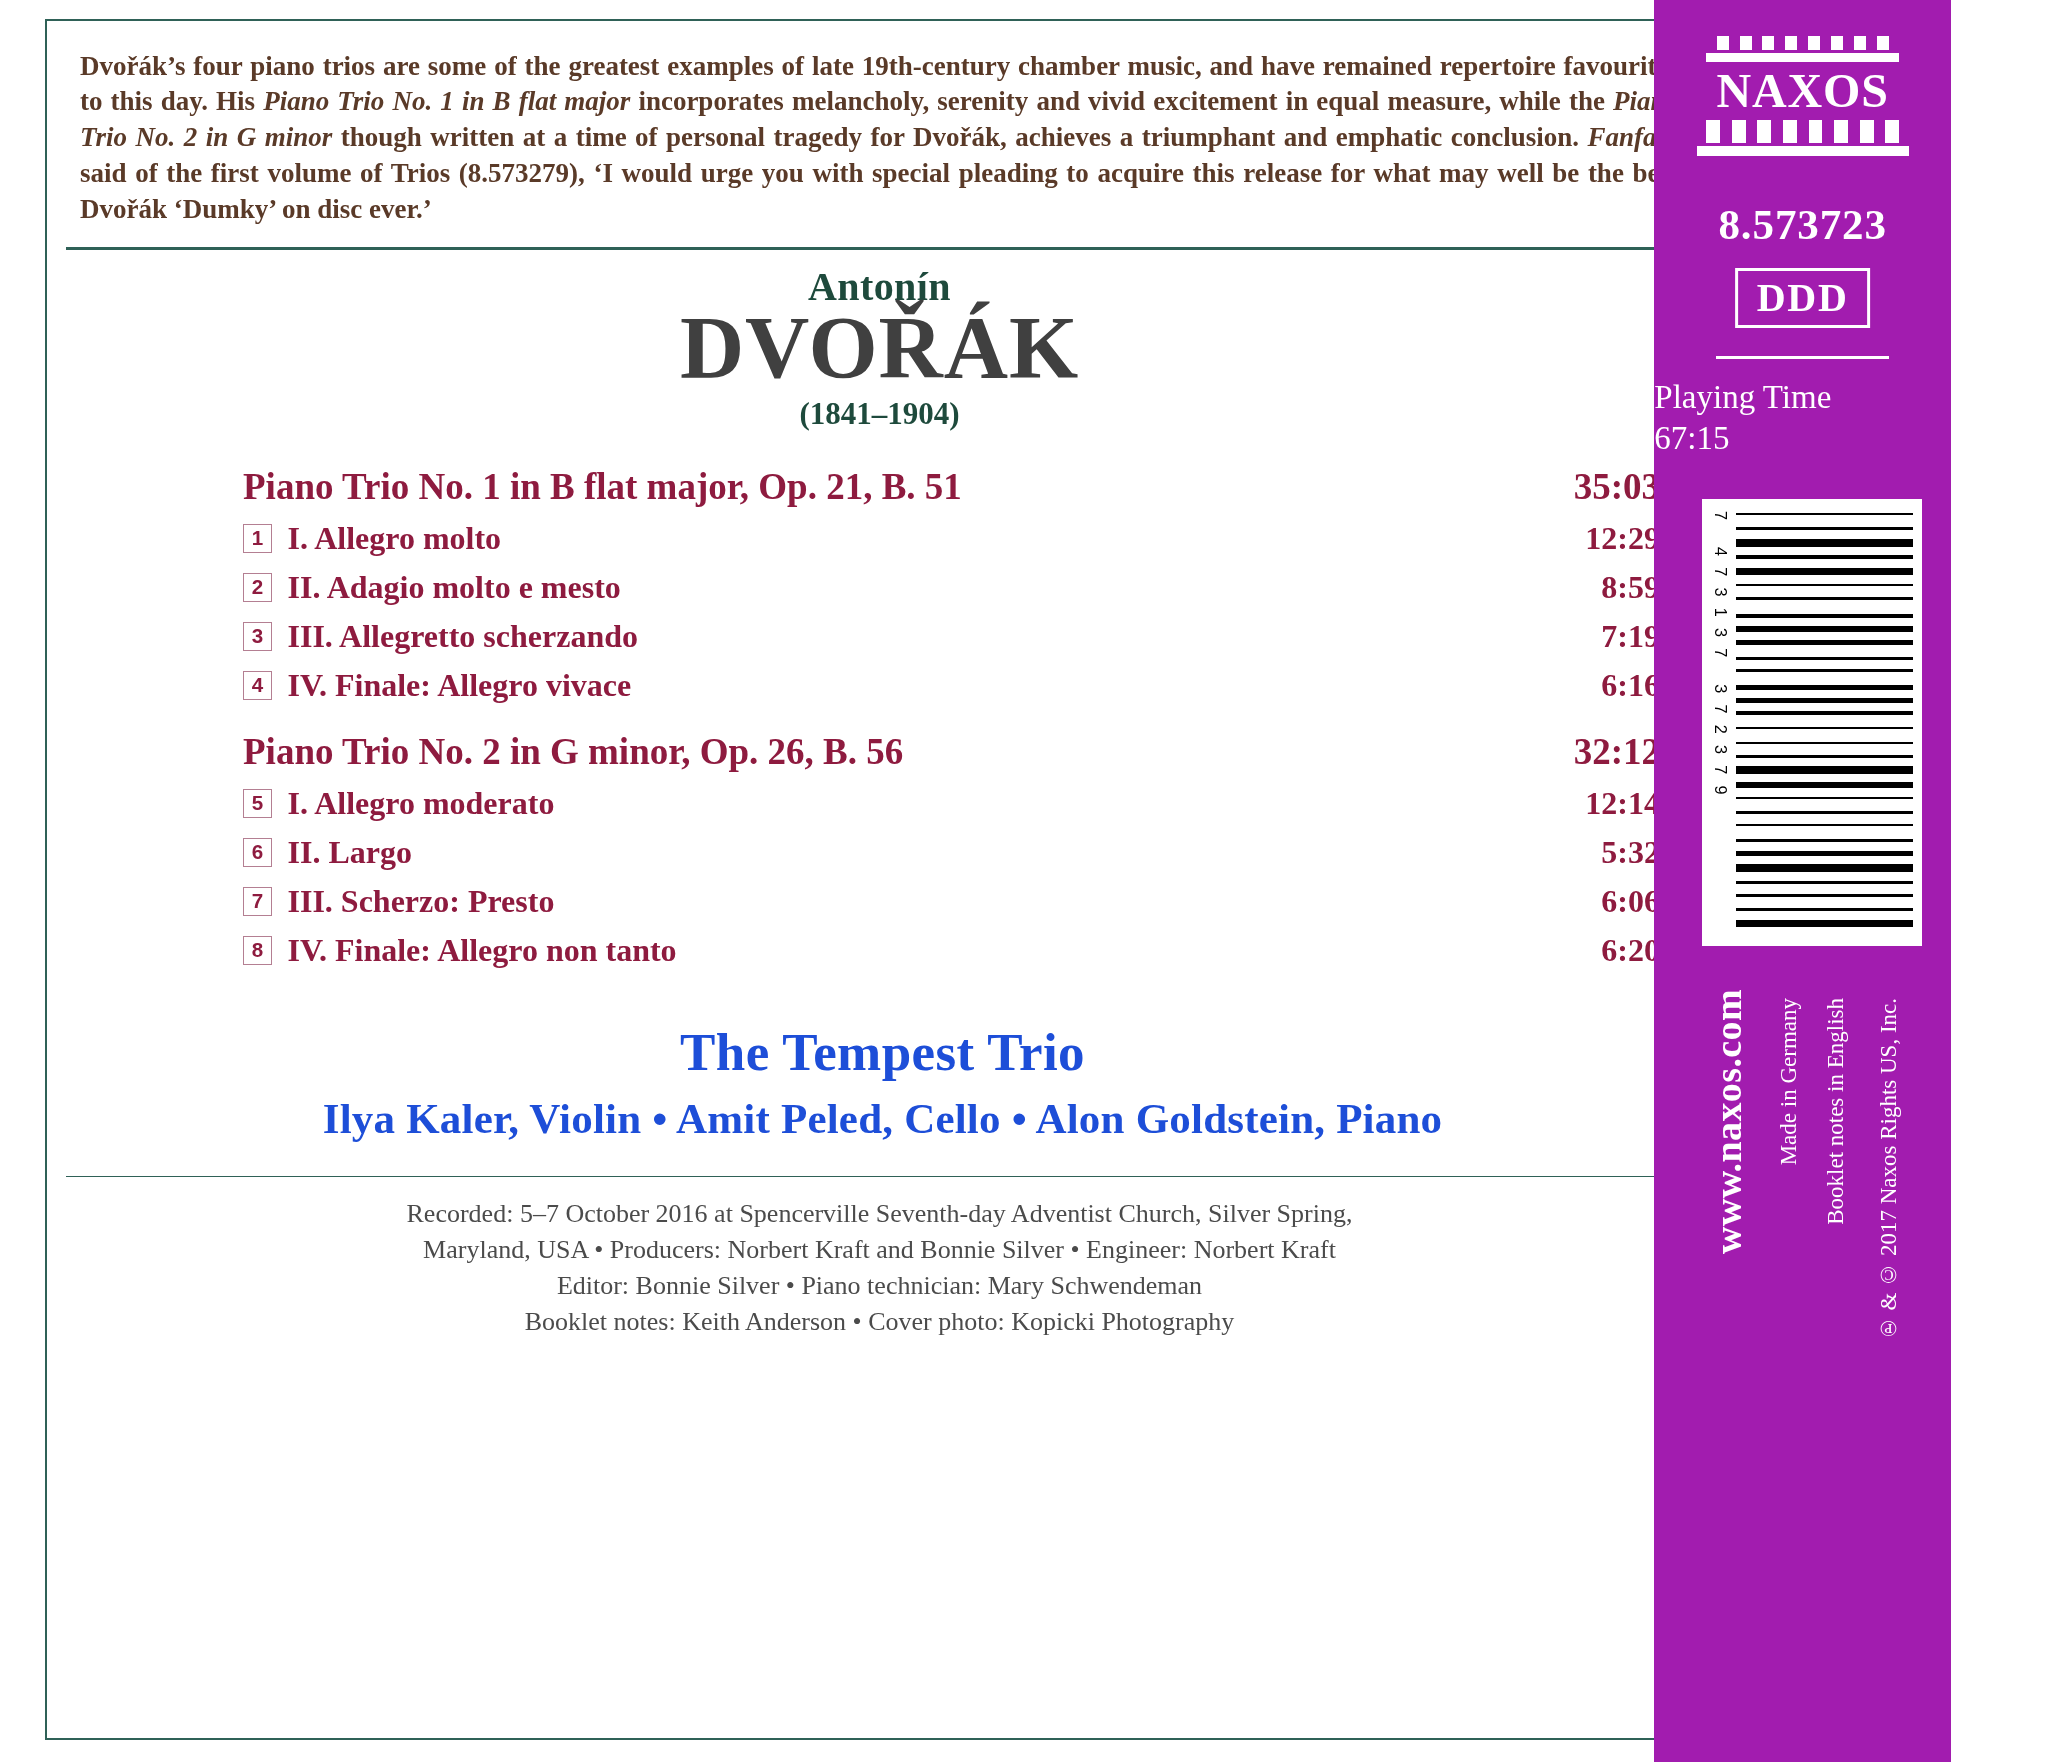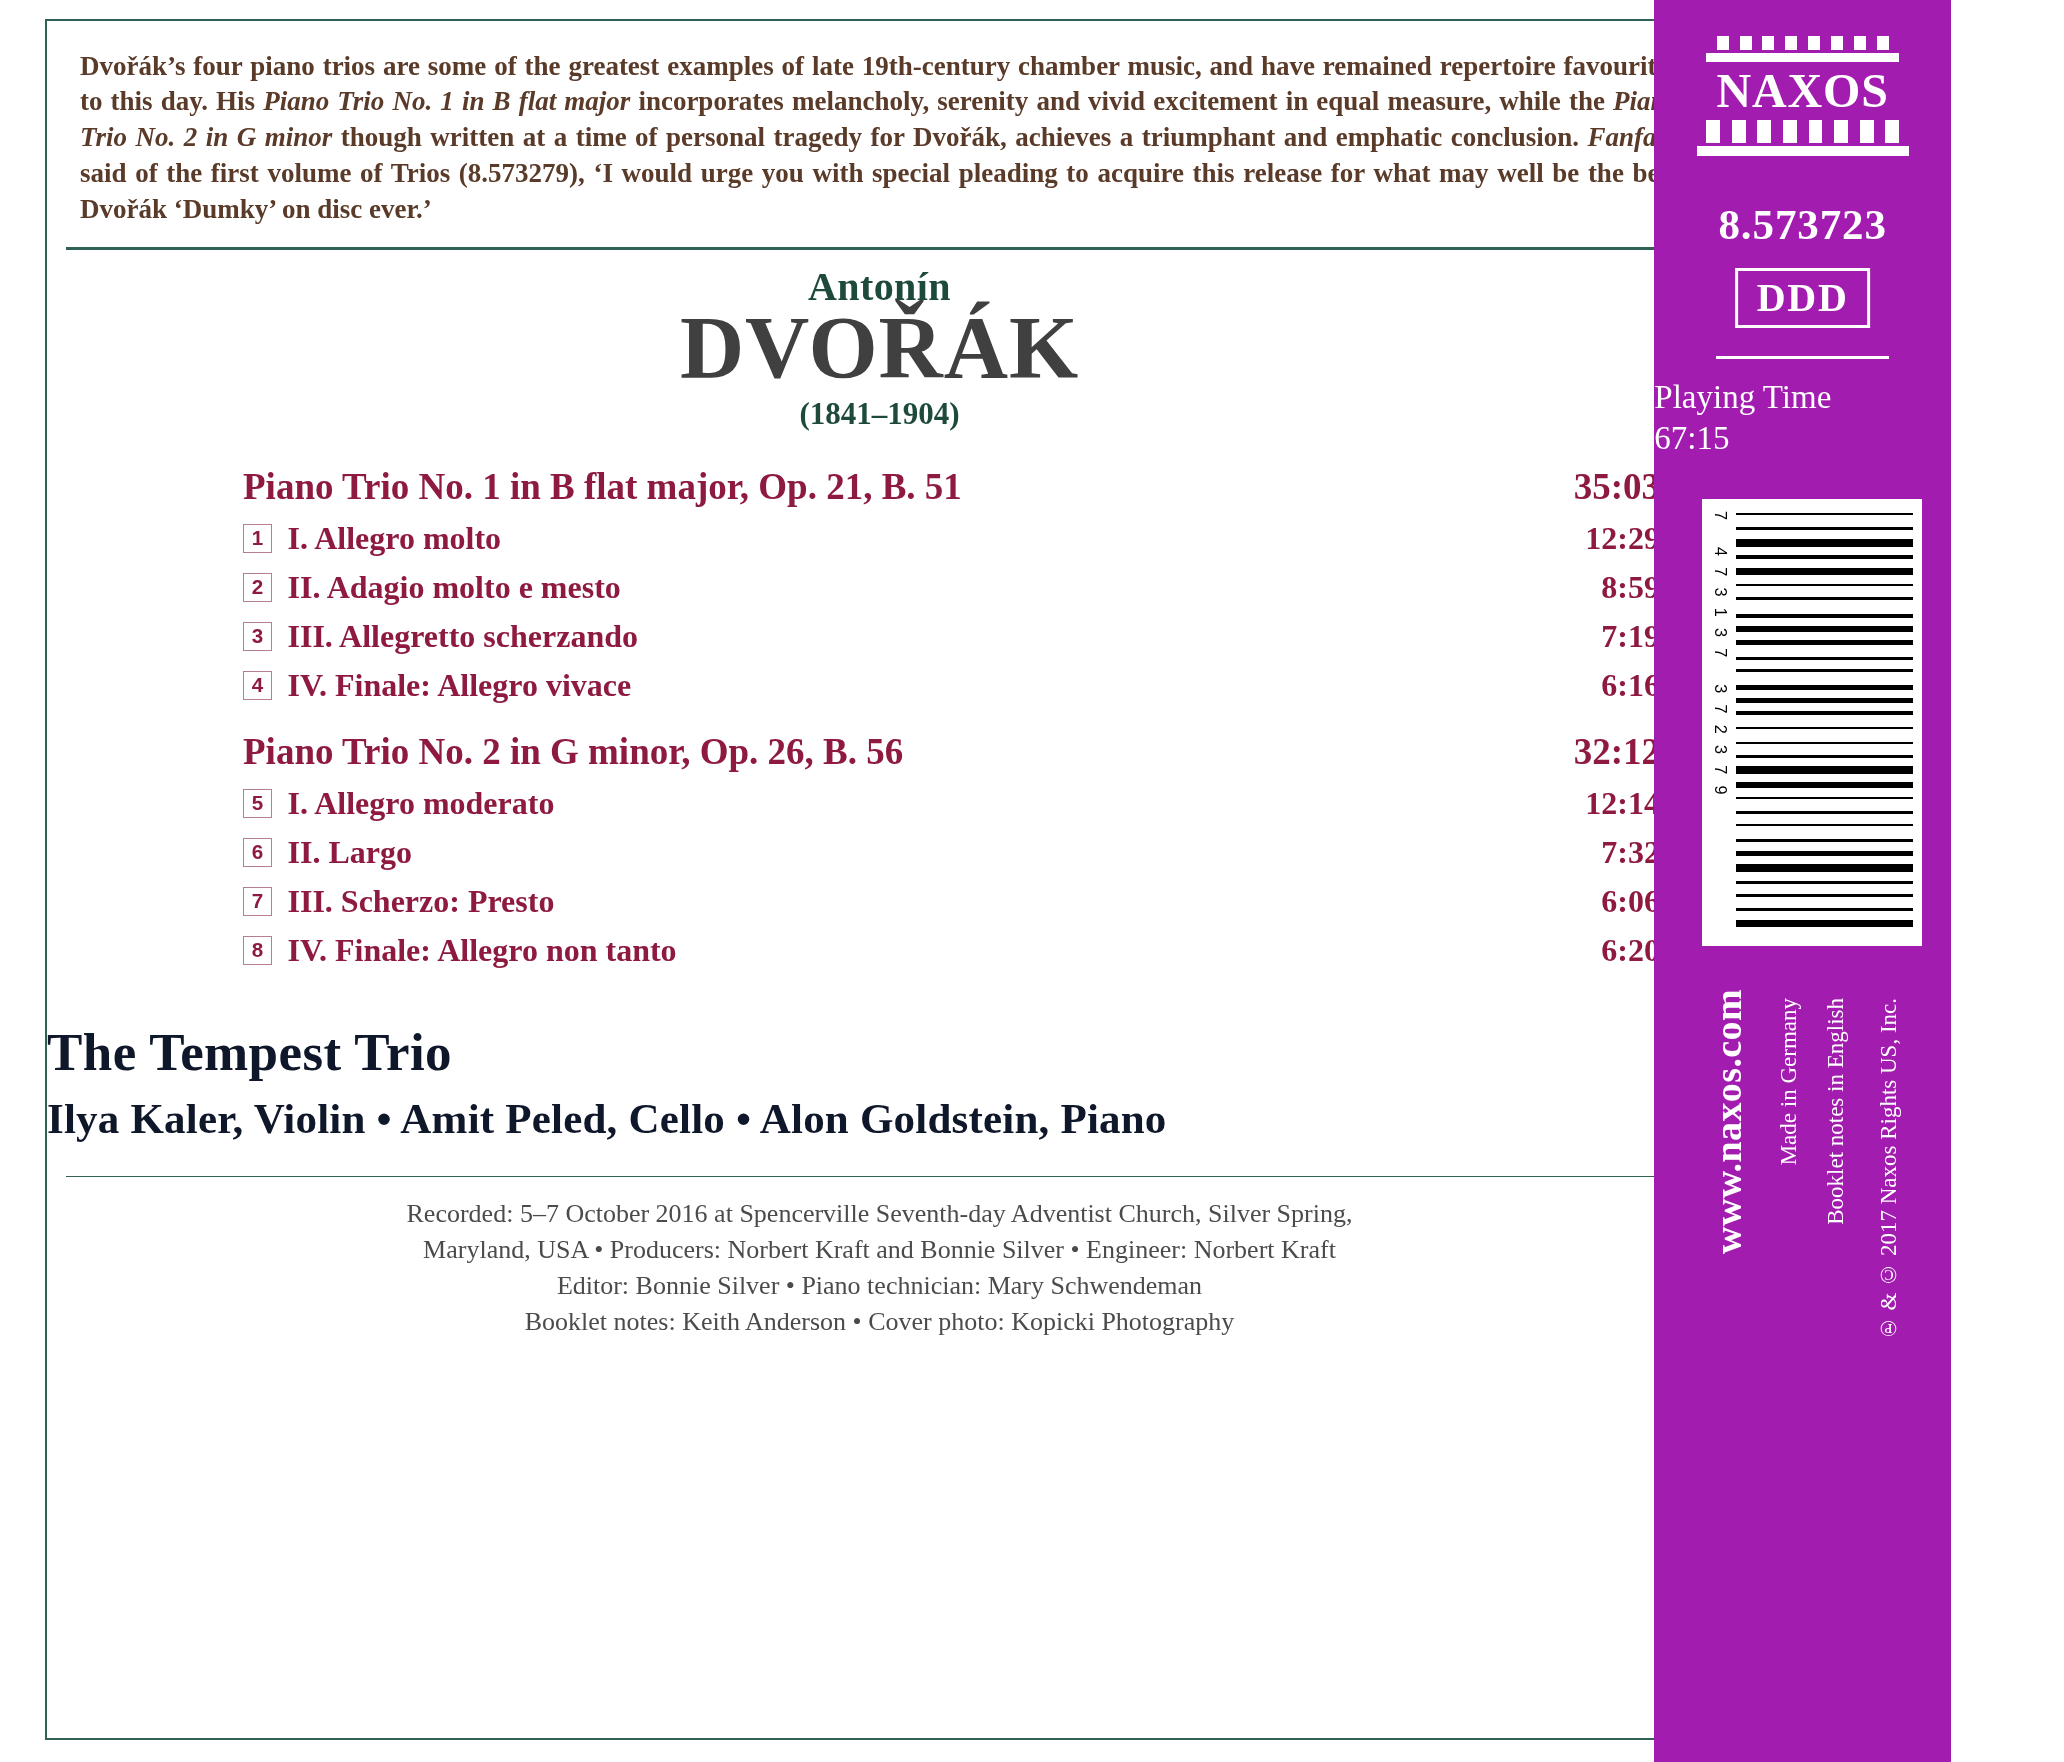--- a/index.html
+++ b/index.html
@@ -119,23 +119,24 @@
   }
   .tname { flex: 0 0 auto; text-align: right; }
   .tfill { flex: 1 1 auto; }
   .ttime {
     flex: 0 0 auto;
     width: 159px;
     text-align: right;
   }
   
   .performers {
-    text-align: left;
+    text-align: center;
     margin-top: 53px;
-    color: #0f172a;
+    color: #1d4ed8;
+    margin-left: 6px;
   }
   .ensemble {
     font-size: 53px;
     font-weight: bold;
     letter-spacing: 0.4px;
   }
   .players {
     font-size: 43px;
     font-weight: bold;
     margin-top: 12px;
@@ -338,21 +339,21 @@
           <div class="track">
             <span class="tnum">5</span>
             <span class="tname">I. Allegro moderato</span>
             <span class="tfill"></span>
             <span class="ttime">12:14</span>
           </div>
           <div class="track">
             <span class="tnum">6</span>
             <span class="tname">II. Largo</span>
             <span class="tfill"></span>
-            <span class="ttime">7:32</span>
+            <span class="ttime">5:32</span>
           </div>
           <div class="track">
             <span class="tnum">7</span>
             <span class="tname">III. Scherzo: Presto</span>
             <span class="tfill"></span>
             <span class="ttime">6:06</span>
           </div>
           <div class="track">
             <span class="tnum">8</span>
             <span class="tname">IV. Finale: Allegro non tanto</span>

